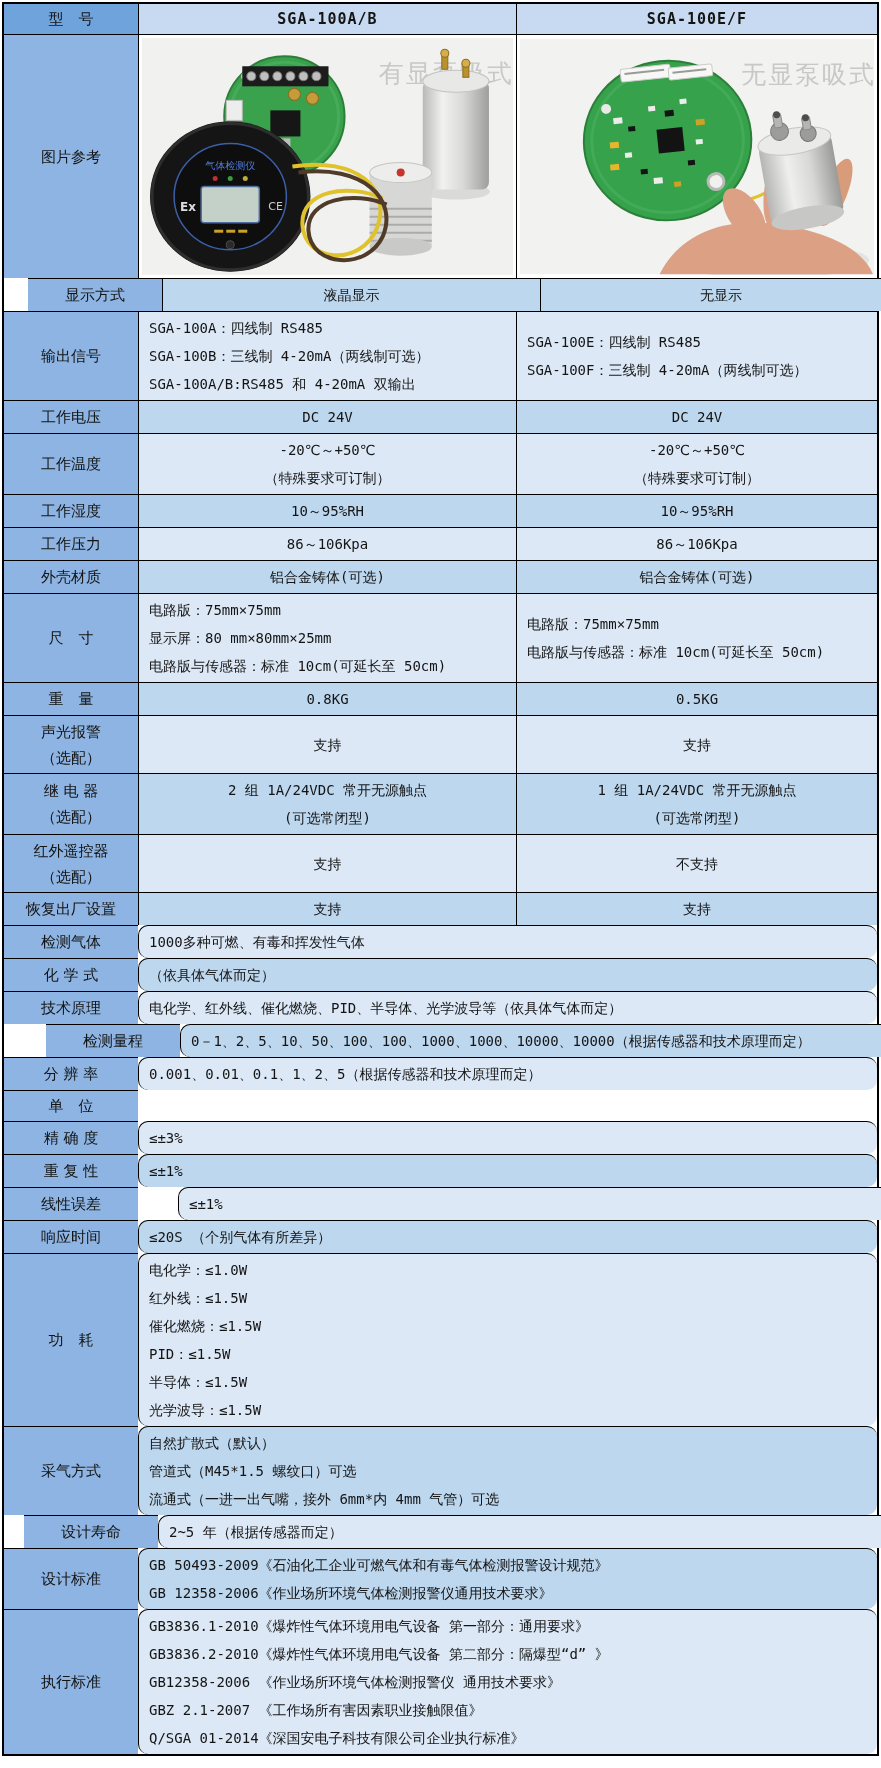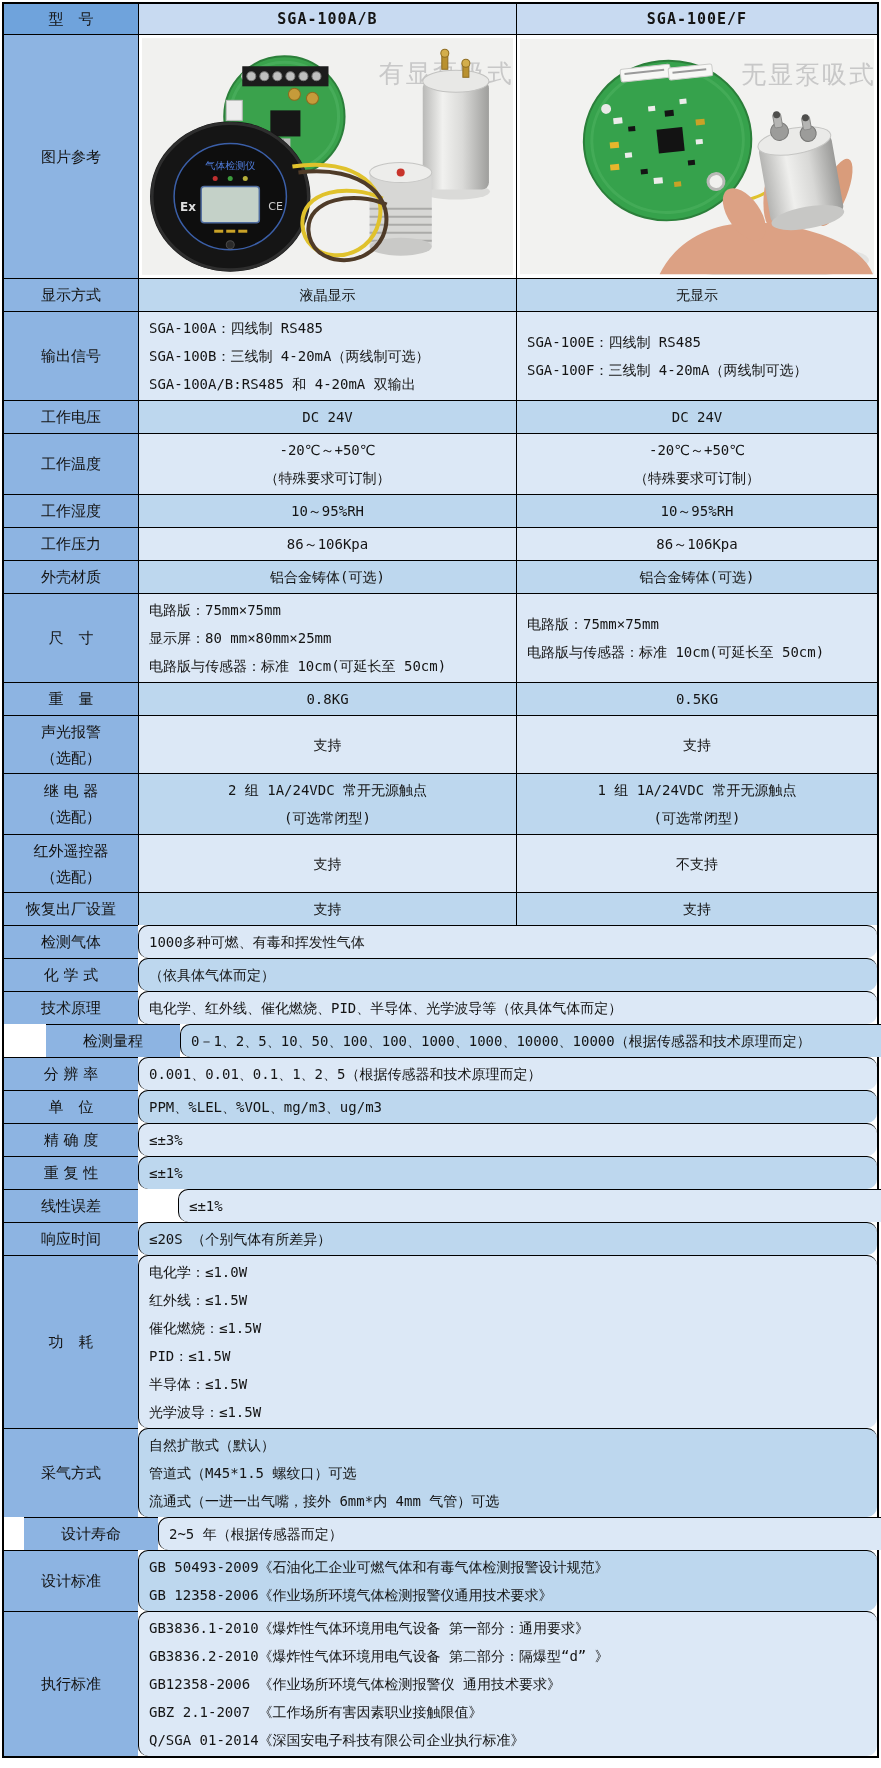--- a/index.html
+++ b/index.html
@@ -201,21 +201,21 @@
             <rect x="11" y="-50" width="8" height="13" rx="2" fill="#B5B5B3" stroke="#8A8A88"></rect>
             <circle cx="15" cy="-49" r="3.5" fill="#4E4E4C"></circle>
           </g>
         </g>
         <ellipse cx="225" cy="176" rx="16" ry="30" fill="#DCA184" transform="rotate(-35 225 176)"></ellipse>
       </svg>
     </div>
   </div>
 
   
-  <div id="spec-rows" style="display:contents"><div class="row shade-a" style="min-height: 30px;">
+  <div id="spec-rows" style="display:contents"><div class="row shade-a" style="min-height: 30px; padding-left: 24px;">
         <div class="cell label-cell">
           <div class="lab-line">显示方式</div>
         </div>
         <div class="cell val-cell col-a center">
           <div class="val-line">液晶显示</div>
         </div>
         <div class="cell val-cell col-b center">
           <div class="val-line">无显示</div>
         </div>
       </div><div class="row shade-b" style="min-height: 86px;">
@@ -382,23 +382,20 @@
       </div><div class="row shade-b" style="min-height: 30px;">
         <div class="cell label-cell">
           <div class="lab-line">分 辨 率</div>
         </div>
         <div class="cell val-cell col-span left">
           <div class="val-line">0.001、0.01、0.1、1、2、5（根据传感器和技术原理而定）</div>
         </div>
       </div><div class="row shade-a" style="min-height: 30px;">
         <div class="cell label-cell">
           <div class="lab-line">单　位</div>
-        </div>
-        <div class="cell val-cell col-span left">
-          <div class="val-line">PPM、%LEL、%VOL、mg/m3、ug/m3</div>
         </div>
       </div><div class="row shade-b" style="min-height: 30px;">
         <div class="cell label-cell">
           <div class="lab-line">精 确 度</div>
         </div>
         <div class="cell val-cell col-span left">
           <div class="val-line">≤±3%</div>
         </div>
       </div><div class="row shade-a" style="min-height: 30px;">
         <div class="cell label-cell">

